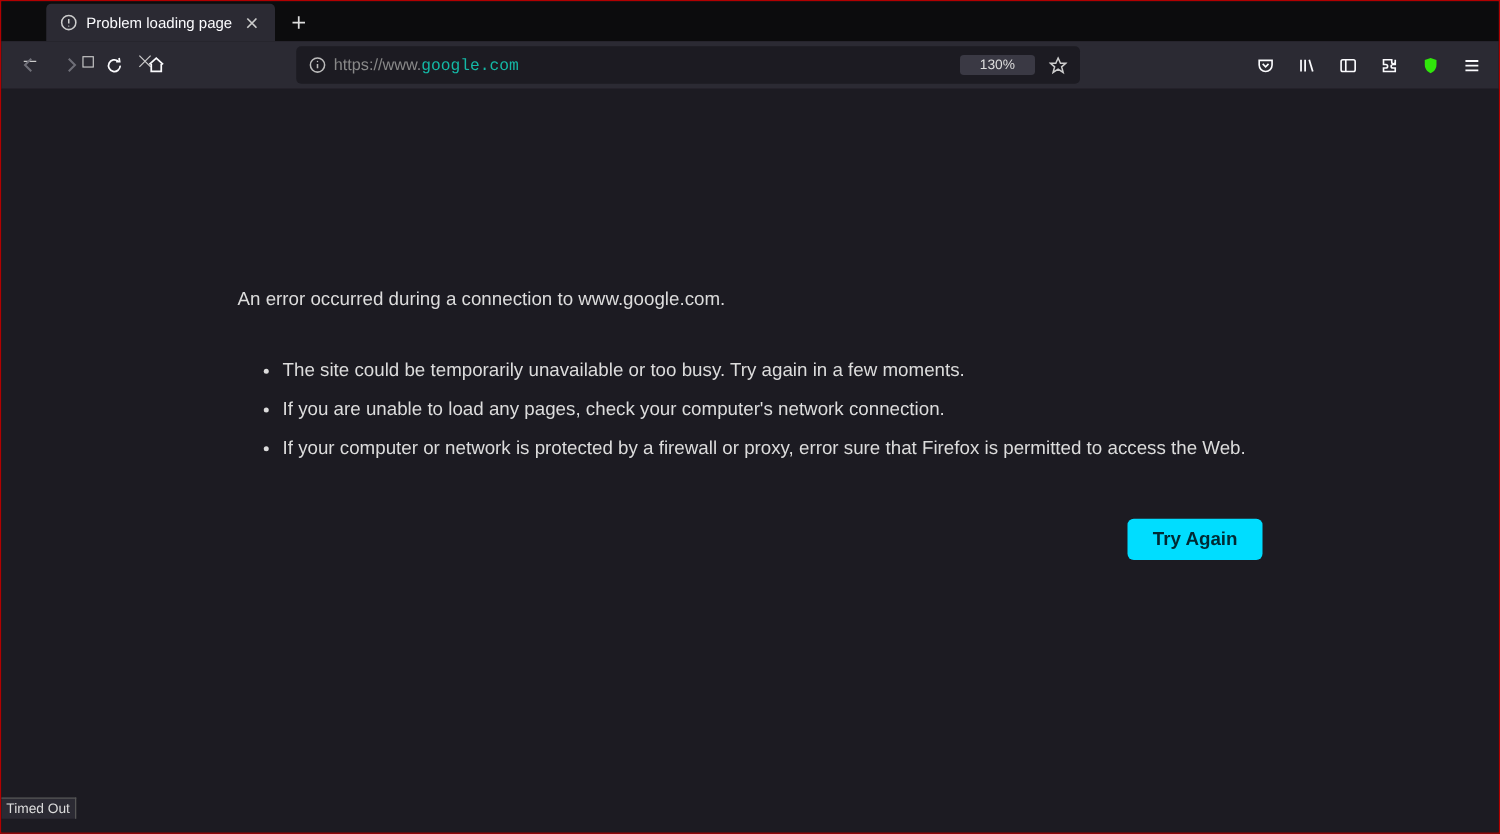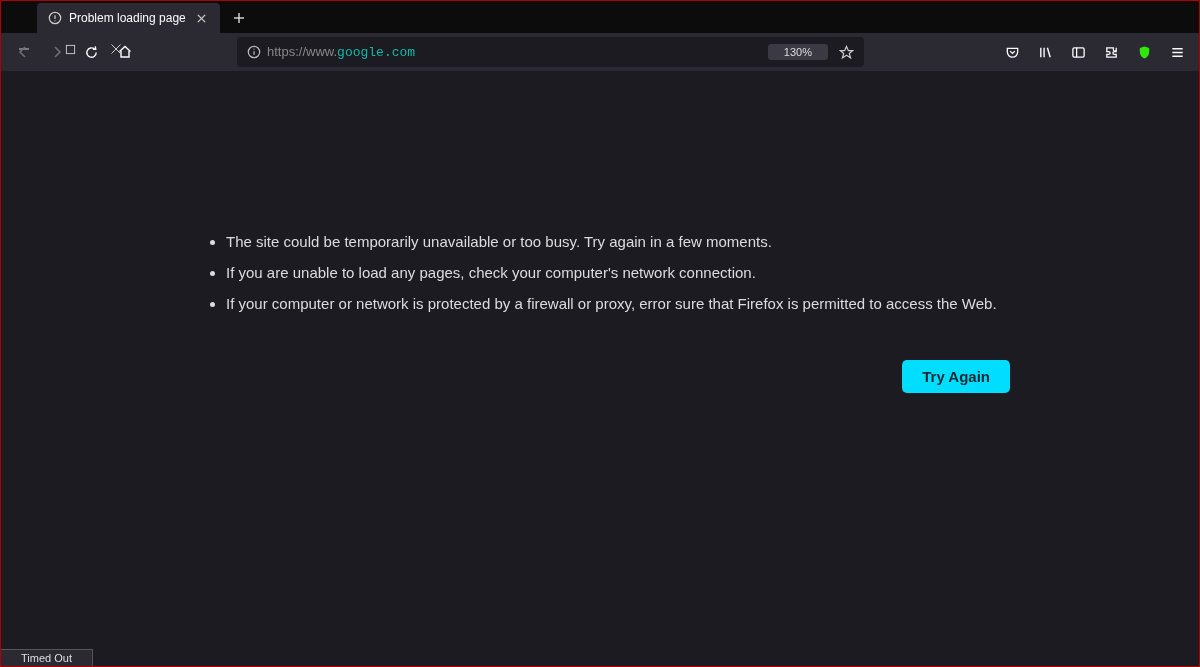--- a/index.html
+++ b/index.html
@@ -107,25 +107,25 @@
       font-weight:600;
       border:none;
       border-radius:5px;
       padding: 8px 20px;
       cursor:pointer;
     }
 
     
     .statusbar {
       position:absolute;
-      left:0; bottom:0;
+      left:0; bottom:11px;
       background:#2b2a33;
       color:#ddd;
       font-size:11px;
-      padding:2px 20px;
+      padding:2px 4px;
       border:1px solid #555;
       border-left:none; border-bottom:none;
     }
 
     svg { display:block; }
   </style>
 </head>
 <body>
 
 <div class="titlebar">
@@ -251,20 +251,21 @@
           <line x1="2.5" y1="4" x2="13.5" y2="4"></line>
           <line x1="2.5" y1="8" x2="13.5" y2="8"></line>
           <line x1="2.5" y1="12" x2="13.5" y2="12"></line>
         </svg>
     </div>
   </div>
 </div>
 
 <div class="content">
   <div class="error-container">
+    <p class="error-short">An error occurred during a connection to www.google.com.</p>
     <ul class="error-list">
       <li>The site could be temporarily unavailable or too busy. Try again in a few moments.</li>
       <li>If you are unable to load any pages, check your computer's network connection.</li>
       <li>If your computer or network is protected by a firewall or proxy, error sure that Firefox is permitted to access the Web.</li>
     </ul>
     <div class="button-row">
       <button class="try-again-btn">Try Again</button>
     </div>
   </div>
 </div>

